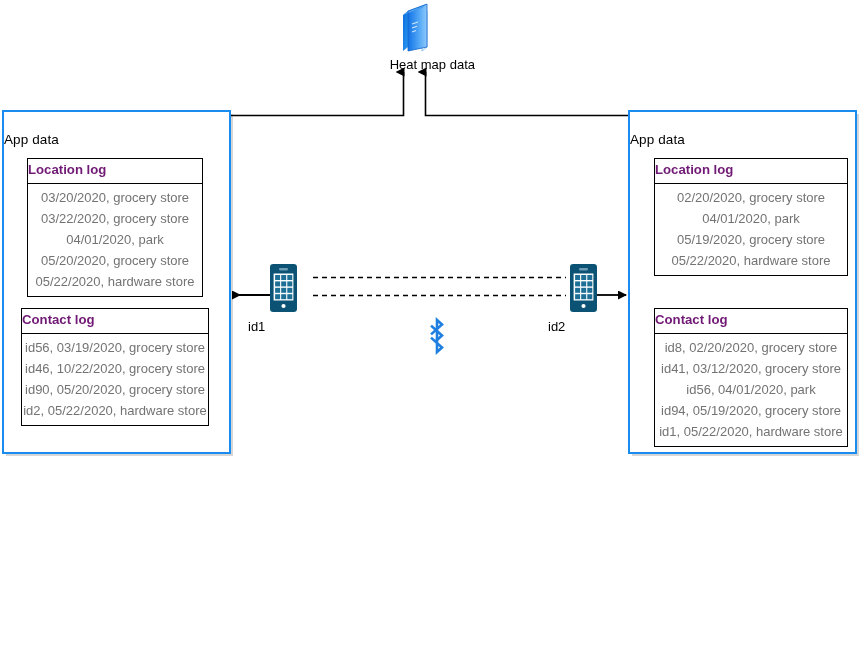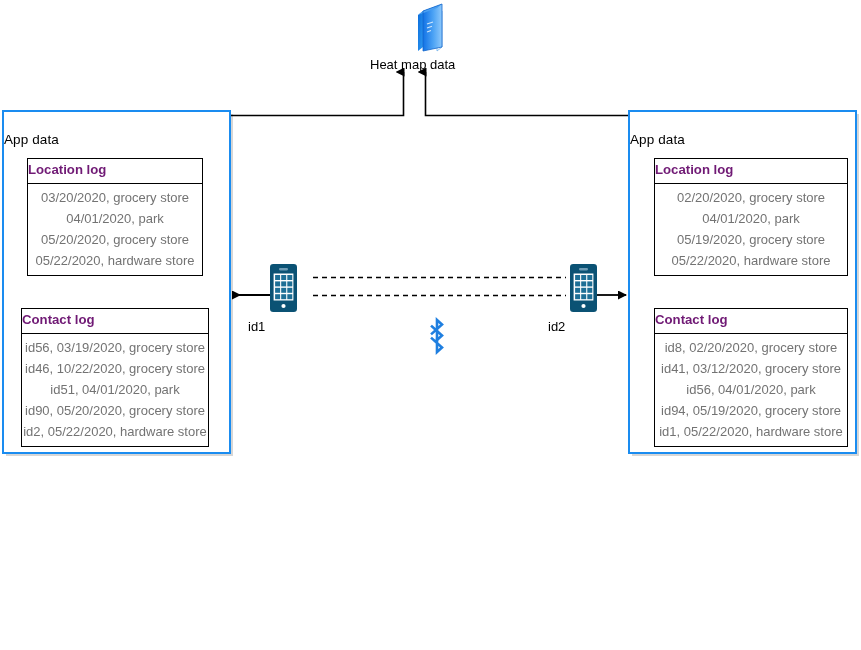--- a/index.html
+++ b/index.html
@@ -72,24 +72,24 @@
   
   #location-log-left { left: 27px;  top: 158px; width: 176px; }
   #contact-log-left  { left: 21px;  top: 308px; width: 188px; }
   
   #location-log-right{ left: 654px; top: 158px; width: 194px; }
   #contact-log-right { left: 654px; top: 308px; width: 194px; }
 
   
   #heatmap-node {
     position: absolute;
-    left: 370px;
+    left: 355px;
     top: 2px;
     width: 120px;
-    text-align: left;
+    text-align: right;
   }
   #heatmap-label {
     font-size: 13px;
     color: #000000;
     margin-top: 3px;
   }
   #book-icon { display: block; margin: 0 auto; }
 
   
   .phone-node {
@@ -205,32 +205,32 @@
   </div>
 
   <div id="app-container-left" class="app-container">
     <div class="app-data-title">App data</div>
   </div>
 
   <div id="location-log-left" class="log-table">
     <div class="log-header">Location log</div>
     <div class="log-rows">
       <div class="log-row">03/20/2020, grocery store</div>
+      <div class="log-row">03/22/2020, grocery store</div>
       <div class="log-row">04/01/2020, park</div>
       <div class="log-row">05/20/2020, grocery store</div>
       <div class="log-row">05/22/2020, hardware store</div>
     </div>
   </div>
 
   <div id="contact-log-left" class="log-table">
     <div class="log-header">Contact log</div>
     <div class="log-rows">
       <div class="log-row">id56, 03/19/2020, grocery store</div>
       <div class="log-row">id46, 10/22/2020, grocery store</div>
-      <div class="log-row">id51, 04/01/2020, park</div>
       <div class="log-row">id90, 05/20/2020, grocery store</div>
       <div class="log-row">id2, 05/22/2020, hardware store</div>
     </div>
   </div>
 
   <div id="app-container-right" class="app-container">
     <div class="app-data-title">App data</div>
   </div>
 
   <div id="location-log-right" class="log-table">

